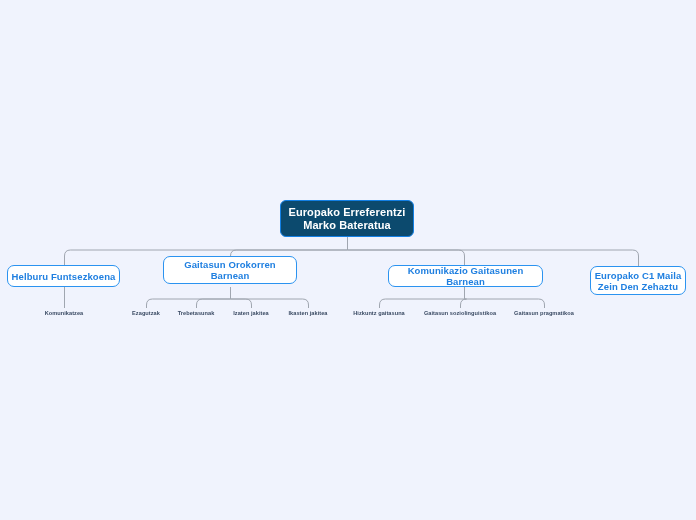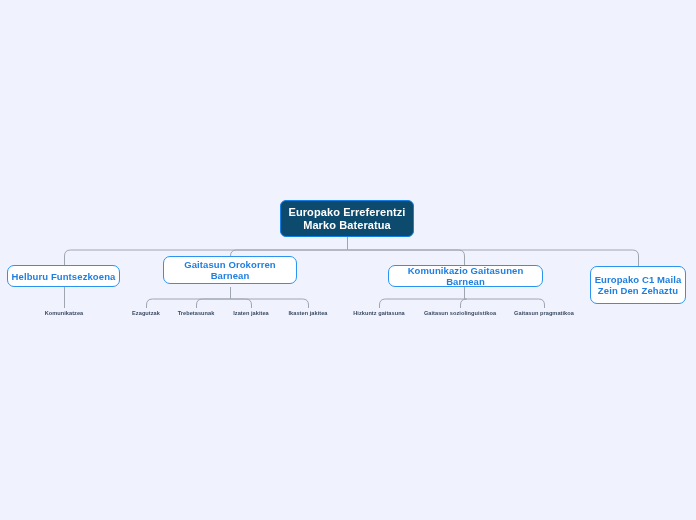--- a/index.html
+++ b/index.html
@@ -96,15 +96,15 @@
     <div class="node node-leaf" style="left: 29px; top: 308px; width: 70px; height: 10px;">Komunikatzea</div>
     <div class="node node-branch" style="left: 163px; top: 256px; width: 134px; height: 28px;">Gaitasun Orokorren Barnean</div>
     <div class="node node-leaf" style="left: 121px; top: 308px; width: 50px; height: 10px;">Ezagutzak</div>
     <div class="node node-leaf" style="left: 168px; top: 308px; width: 56px; height: 10px;">Trebetasunak</div>
     <div class="node node-leaf" style="left: 223px; top: 308px; width: 56px; height: 10px;">Izaten jakitea</div>
     <div class="node node-leaf" style="left: 279px; top: 308px; width: 58px; height: 10px;">Ikasten jakitea</div>
     <div class="node node-branch" style="left: 388px; top: 265px; width: 155px; height: 22px;">Komunikazio Gaitasunen Barnean</div>
     <div class="node node-leaf" style="left: 340px; top: 308px; width: 78px; height: 10px;">Hizkuntz gaitasuna</div>
     <div class="node node-leaf" style="left: 413px; top: 308px; width: 94px; height: 10px;">Gaitasun soziolinguistikoa</div>
     <div class="node node-leaf" style="left: 503px; top: 308px; width: 82px; height: 10px;">Gaitasun pragmatikoa</div>
-    <div class="node node-branch" style="left: 590px; top: 266px; width: 96px; height: 38px;">Europako C1 Maila
+    <div class="node node-branch" style="left: 590px; top: 266px; width: 96px; height: 29px;">Europako C1 Maila
 Zein Den Zehaztu</div>
   </div>
 
 </body></html>

